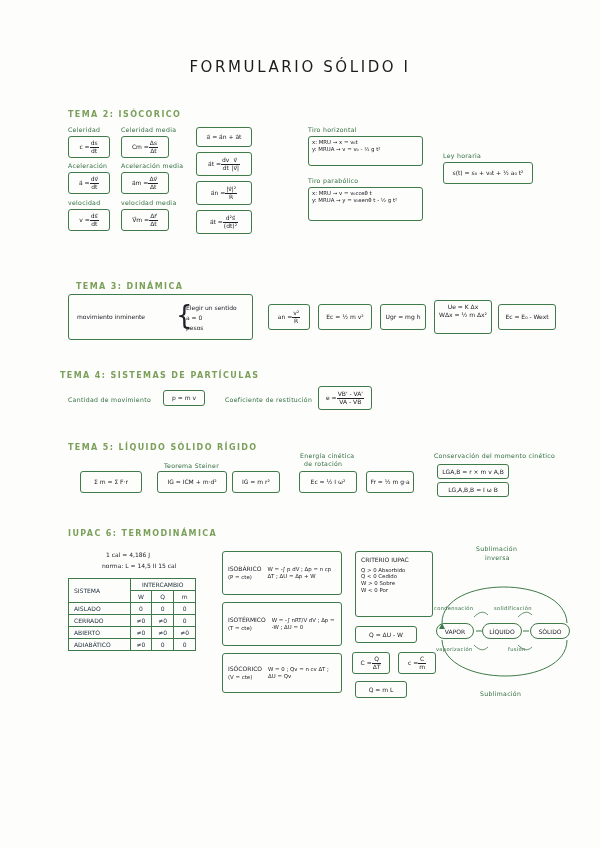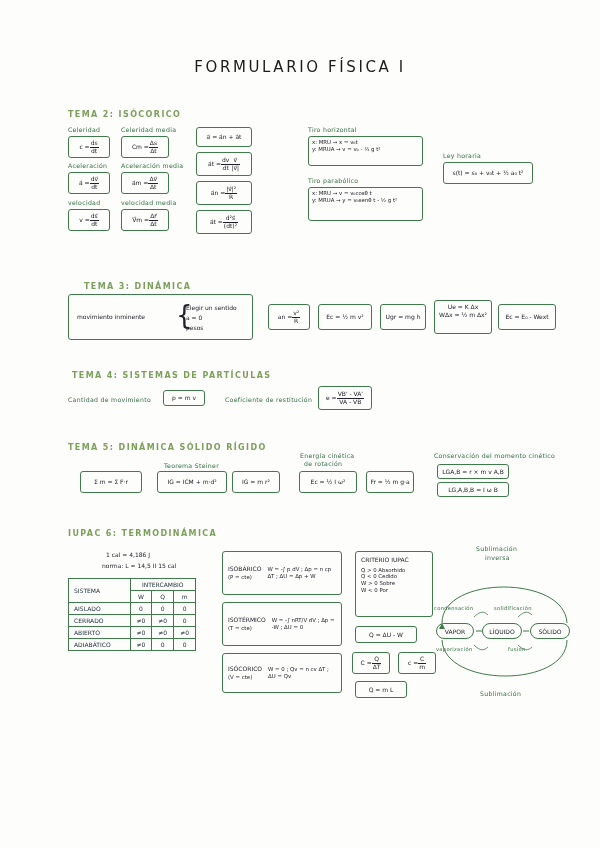--- a/index.html
+++ b/index.html
@@ -84,21 +84,21 @@
   }
   .frac{display:inline-block;text-align:center;vertical-align:middle;line-height:1.05;}
   .frac .num{display:block;border-bottom:1px solid #20202a;padding:0 1px;}
   .frac .den{display:block;padding:0 1px;}
 </style>
 </head>
 <body>
 
 <div class="page">
 
-  <div class="title">FORMULARIO  FÍSICA I</div>
+  <div class="title">FORMULARIO  SÓLIDO I</div>
 
   <div class="section-head" style="left:68px;top:110px;">TEMA 2: ISÓCORICO</div>
 
   <div class="lbl" style="left:68px;top:126px;">Celeridad</div>
   <div class="box" style="left:68px;top:136px;width:42px;height:22px;">c = <span class="frac">
         <span class="num">ds</span>
         <span class="den">dt</span>
       </span></div>
 
   <div class="lbl" style="left:121px;top:126px;">Celeridad media</div>
@@ -156,21 +156,21 @@
 
   <div class="lbl" style="left:308px;top:177px;">Tiro parabólico</div>
   <div class="box multi" style="left:308px;top:187px;width:115px;height:34px;text-align:left;">
     <span class="tiny">x: MRU → v = v₀cosθ t</span>
     <span class="tiny">y: MRUA → y = v₀senθ t - ½ g t²</span>
   </div>
 
   <div class="lbl" style="left:443px;top:152px;">Ley horaria</div>
   <div class="box" style="left:443px;top:162px;width:90px;height:22px;">s(t) = s₀ + v₀t + ½ a₀ t²</div>
 
-  <div class="section-head" style="left:84px;top:282px;">TEMA 3: DINÁMICA</div>
+  <div class="section-head" style="left:76px;top:282px;">TEMA 3: DINÁMICA</div>
 
   <div class="box" style="left:68px;top:294px;width:185px;height:46px;justify-content:flex-start;padding-left:8px;">
     <span>movimiento inminente</span>
   </div>
   <div class="brace" style="left:176px;top:302px;font-size:26px;">{</div>
   <div class="note" style="left:186px;top:304px;">Elegir un sentido</div>
   <div class="note" style="left:186px;top:314px;">a = 0</div>
   <div class="note" style="left:186px;top:324px;">pesos</div>
 
   <div class="box" style="left:268px;top:304px;width:42px;height:26px;">an = <span class="frac">
@@ -178,32 +178,32 @@
         <span class="den">R</span>
       </span></div>
   <div class="box" style="left:318px;top:304px;width:54px;height:26px;">Ec = ½ m v²</div>
   <div class="box" style="left:380px;top:304px;width:46px;height:26px;">Ugr = mg h</div>
   <div class="box multi" style="left:434px;top:300px;width:58px;height:34px;">
     <span>Ue = K Δx</span>
     <span>WΔx = ½ m Δx²</span>
   </div>
   <div class="box" style="left:498px;top:304px;width:58px;height:26px;">Ec = E₀ - Wext</div>
 
-  <div class="section-head" style="left:72px;top:371px;">TEMA 4: SISTEMAS DE PARTÍCULAS</div>
+  <div class="section-head" style="left:60px;top:371px;">TEMA 4: SISTEMAS DE PARTÍCULAS</div>
 
   <div class="lbl" style="left:68px;top:396px;">Cantidad de movimiento</div>
   <div class="box" style="left:163px;top:390px;width:42px;height:16px;">p = m v</div>
 
   <div class="lbl" style="left:225px;top:396px;">Coeficiente de restitución</div>
   <div class="box" style="left:318px;top:386px;width:54px;height:24px;">e = <span class="frac">
         <span class="num">VB' - VA'</span>
         <span class="den">VA - VB</span>
       </span></div>
 
-  <div class="section-head" style="left:68px;top:443px;">TEMA 5: DINÁMICA SÓLIDO RÍGIDO</div>
+  <div class="section-head" style="left:68px;top:443px;">TEMA 5: LÍQUIDO SÓLIDO RÍGIDO</div>
 
   <div class="box" style="left:80px;top:471px;width:62px;height:22px;">Σ m = Σ F·r</div>
 
   <div class="lbl" style="left:164px;top:462px;">Teorema Steiner</div>
   <div class="box" style="left:157px;top:471px;width:70px;height:22px;">IG = ICM + m·d²</div>
   <div class="box" style="left:232px;top:471px;width:48px;height:22px;">IG = m r²</div>
 
   <div class="lbl" style="left:300px;top:452px;">Energía cinética</div>
   <div class="lbl" style="left:304px;top:460px;">de rotación</div>
   <div class="box" style="left:299px;top:471px;width:58px;height:22px;">Ec = ½ I ω²</div>

